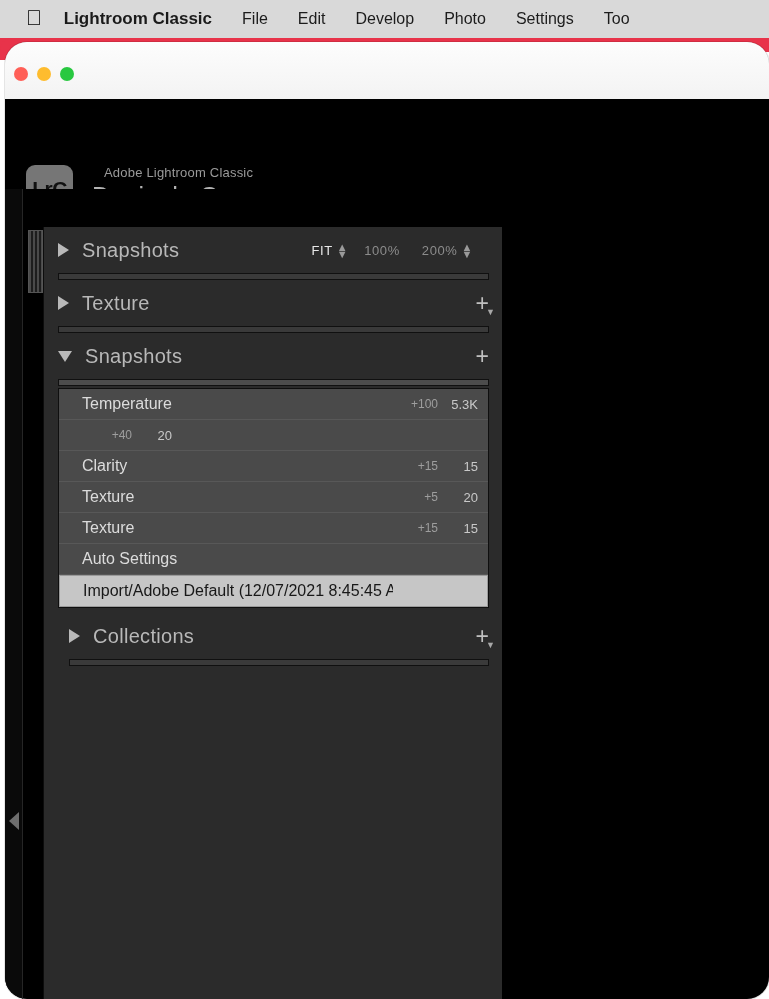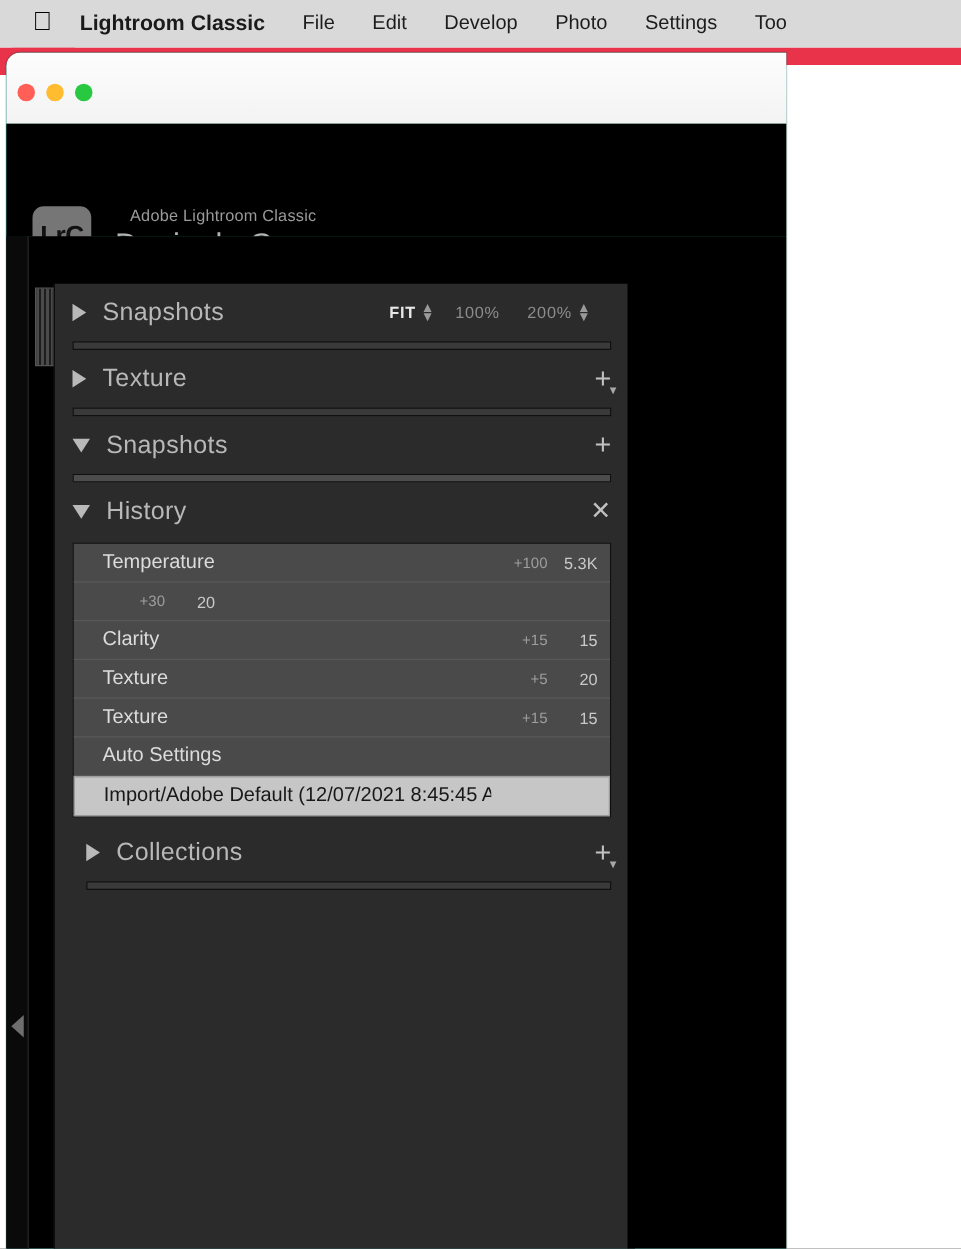--- a/index.html
+++ b/index.html
@@ -38,26 +38,27 @@
   }
   #accent-round{
     position:absolute; left:0; top:38px; width:60px; height:22px;
     background:#e8334a;
     border-top-left-radius:12px;
     z-index:11;
   }
 
   
   #window{
-    position:absolute; left:5px; top:42px; width:624px; height:957px;
-    background:#0f766e;
+    position:absolute; left:5px; top:42px; width:764px; height:957px;
+    background:#a3a3a3;
     border-top-left-radius:11px;
     overflow:hidden;
     z-index:20;
     box-shadow:0 0 0 1px rgba(0,0,0,0.10);
+    border-radius:22px;
   }
   #titlebar{
     position:absolute; left:0; top:0; width:764px; height:57px;
     background:linear-gradient(#fdfdfd,#f3f3f3);
     border-top-left-radius:11px;
   }
   .traffic{
     position:absolute; top:25px; width:14px; height:14px; border-radius:50%;
   }
   #tl-close{ left:9px;  background:#ff5f57; }
@@ -149,21 +150,21 @@
   }
   .rule-light{ background:#4c4c4c; }
 
   
   #nav-zoom{
     position:absolute; right:14px; top:50%; transform:translateY(-50%);
     display:flex; align-items:center; gap:0;
     font-size:13px; letter-spacing:0.6px;
   }
   .zm{ color:#8c8c8c; }
-  .zm-active{ color:#e8e8e8; font-weight:bold;margin-left:36px; }
+  .zm-active{ color:#e8e8e8; font-weight:normal;margin-left:36px; }
   .stepper{
     display:inline-flex; flex-direction:column; align-items:center;
     margin:0 16px 0 4px; line-height:0.55;
   }
   .stepper span{ font-size:11px; color:#9a9a9a; }
 
   .hdr-plus{
     position:absolute; right:14px; top:50%; transform:translateY(-50%);
     font-size:23px; color:#c0c0c0; line-height:1; font-weight:300;
   }
@@ -350,34 +351,29 @@
       </div>
       <div class="panel-rule"></div>
 
       <div class="panel-hdr">
         <div class="tri tri-down"></div>
         <span class="panel-title">Snapshots</span>
         <span class="hdr-plus">+</span>
       </div>
       <div class="panel-rule rule-light"></div>
 
-      <div class="panel-hdr">
-        <div class="tri tri-down"></div>
-        <span class="panel-title">History</span>
-        <span class="hdr-x">✕</span>
-      </div>
 
       <div id="history-list">
         <div class="hist-row">
           <span class="hist-name">Temperature</span>
           <span class="hist-delta">+100</span>
           <span class="hist-val">5.3K</span>
         </div>
         <div class="hist-row">
-          <span class="hist-delta">+30</span>
+          <span class="hist-delta">+40</span>
           <span class="hist-val">20</span>
         </div>
         <div class="hist-row">
           <span class="hist-name">Clarity</span>
           <span class="hist-delta">+15</span>
           <span class="hist-val">15</span>
         </div>
         <div class="hist-row">
           <span class="hist-name">Texture</span>
           <span class="hist-delta">+5</span>

